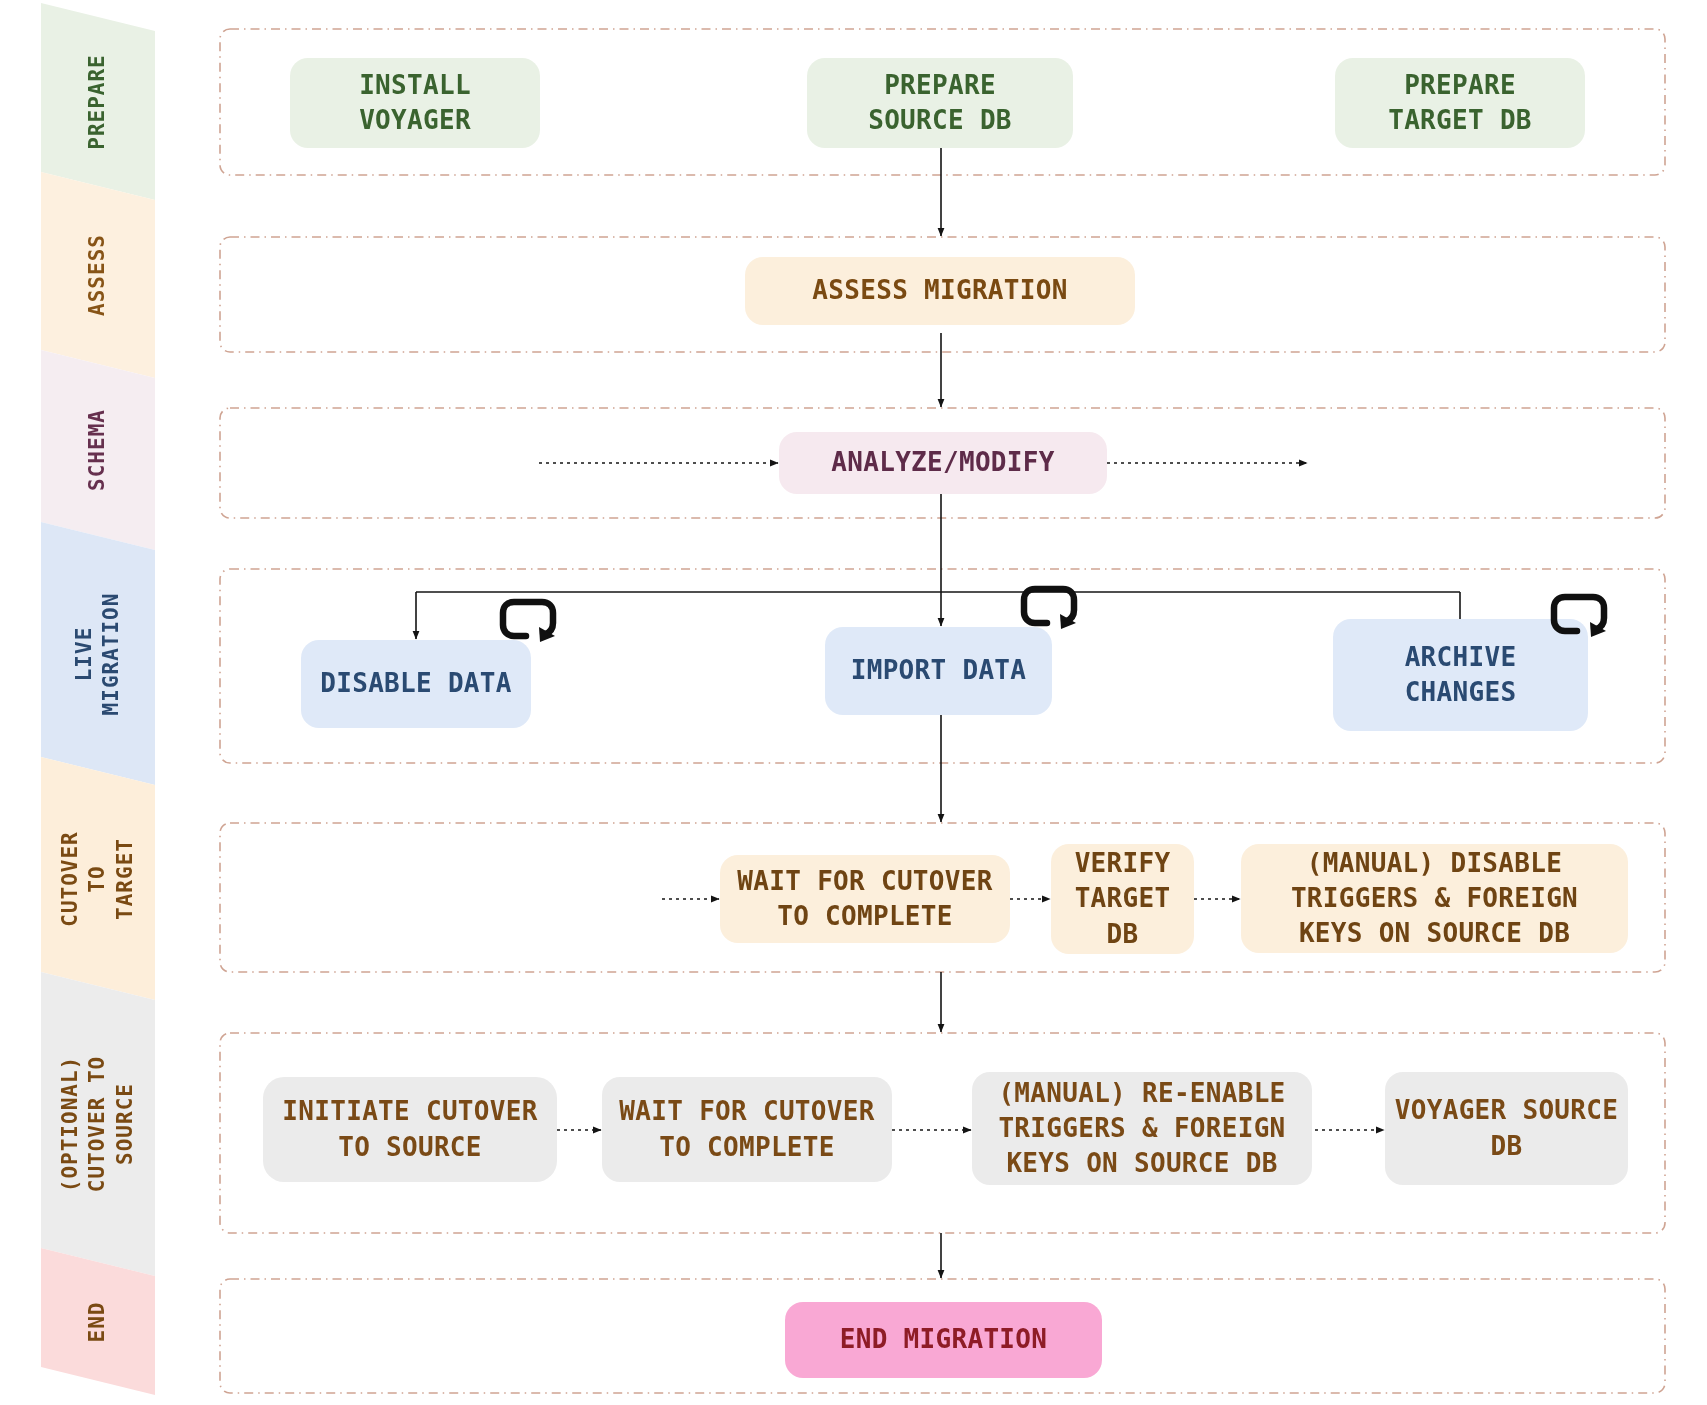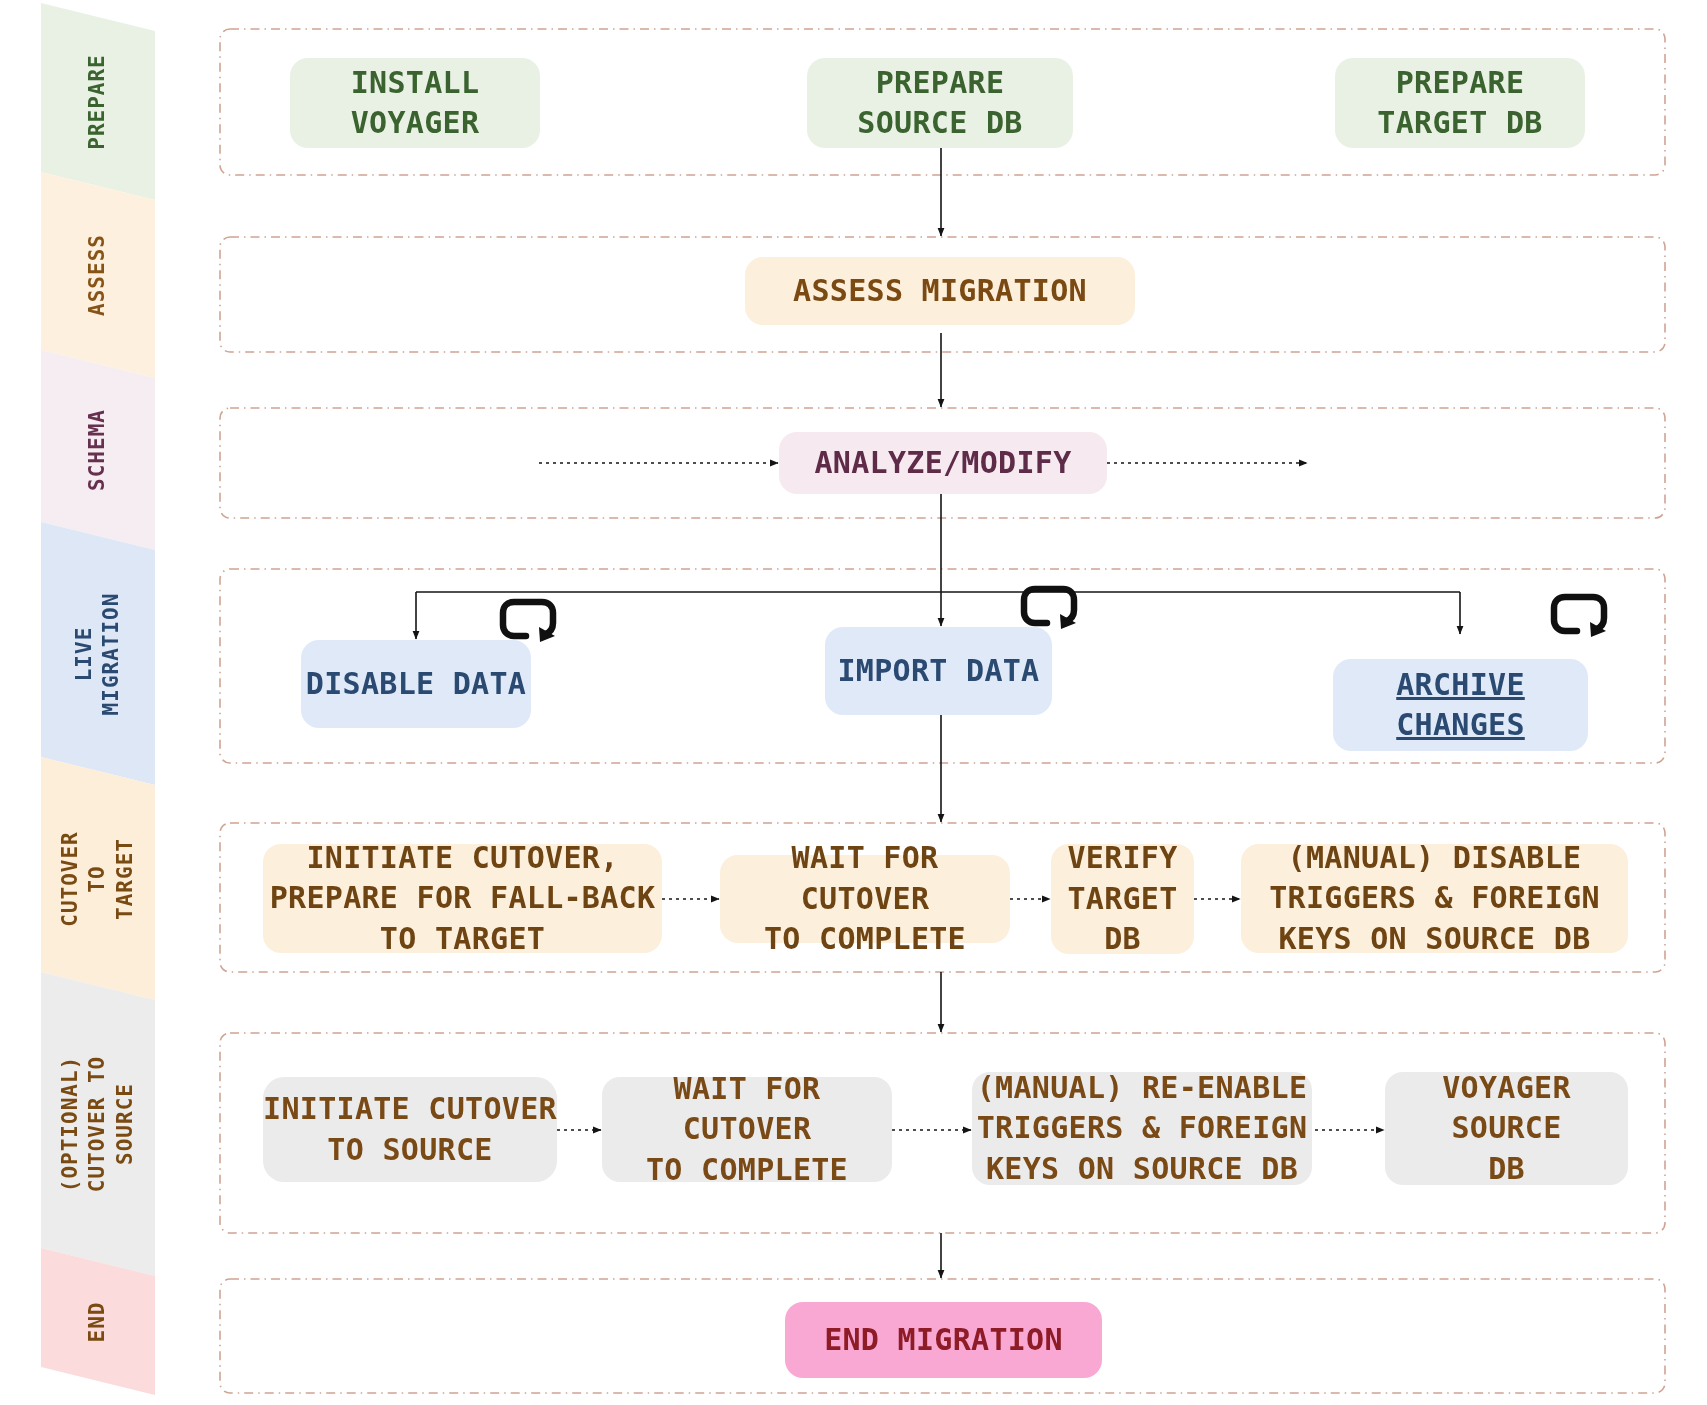--- a/index.html
+++ b/index.html
@@ -9,21 +9,21 @@
   .seg{position:absolute;left:41px;width:114px;
        clip-path:polygon(0 0,100% 28px,100% 100%,0 calc(100% - 28px));}
   .seg-label{position:absolute;left:50%;top:50%;transform:translate(-50%,-50%) rotate(-90deg);
        font-weight:700;font-size:21px;letter-spacing:1px;line-height:1.3;
        white-space:pre-line;text-align:center;}
   
   .overlay{position:absolute;left:0;top:0;z-index:1;}
   
   .node{position:absolute;z-index:2;display:flex;align-items:center;justify-content:center;
         text-align:center;border-radius:18px;white-space:pre-line;
-        font-weight:700;font-size:30px;letter-spacing:.3px;line-height:1.35;}
+        font-weight:700;font-size:26px;letter-spacing:.3px;line-height:1.35;}
   .c-green {background:#e9f1e5;color:#3a632f;}
   .c-peach {background:#fcefdc;color:#7a4a12;}
   .c-mauve {background:#f6e9ef;color:#5e2b49;}
   .c-blue  {background:#dfe9f8;color:#2a4a72;}
   .c-tan   {background:#fcefdc;color:#6f4413;}
   .c-gray  {background:#ebebeb;color:#7a4a16;}
   .c-pink  {background:#f9a8d4;color:#8e1c26;}
   .loop{position:absolute;z-index:3;}
 </style>
 </head>
@@ -102,39 +102,36 @@
 SOURCE DB</div>
   <div class="node c-green" style="left:1335px;top:58px;width:250px;height:90px;">PREPARE
 TARGET DB</div>
 
   <div class="node c-peach" style="left:745px;top:257px;width:390px;height:68px;">ASSESS MIGRATION</div>
 
   <div class="node c-mauve" style="left:779px;top:432px;width:328px;height:62px;">ANALYZE/MODIFY</div>
 
   <div class="node c-blue" style="left:301px;top:640px;width:230px;height:88px;">DISABLE DATA</div>
   <div class="node c-blue" style="left:825px;top:627px;width:227px;height:88px;">IMPORT DATA</div>
-  <div class="node c-blue" style="left:1333px;top:659px;width:255px;height:92px;text-decoration:underline;">ARCHIVE
+  <div class="node c-blue" style="left:1333px;top:619px;width:255px;height:112px;">ARCHIVE
 CHANGES</div>
 
   <svg class="loop" style="left:499px;top:596px;" width="58" height="46" viewBox="0 0 58 46">
     <path d="M27 40 H15 C8.3 40 4 35 4 29 V17 C4 10.5 8.3 6 15 6 H43 C49.7 6 54 10.5 54 17 V27 C54 32.5 51 36.5 46 38.4" fill="none" stroke="#101010" stroke-width="6.5" stroke-linecap="round"></path>
     <path d="M40,31 L56,40 L41,46 z" fill="#101010"></path>
   </svg>
   <svg class="loop" style="left:1020px;top:583px;" width="58" height="46" viewBox="0 0 58 46">
     <path d="M27 40 H15 C8.3 40 4 35 4 29 V17 C4 10.5 8.3 6 15 6 H43 C49.7 6 54 10.5 54 17 V27 C54 32.5 51 36.5 46 38.4" fill="none" stroke="#101010" stroke-width="6.5" stroke-linecap="round"></path>
     <path d="M40,31 L56,40 L41,46 z" fill="#101010"></path>
   </svg>
   <svg class="loop" style="left:1550px;top:591px;" width="58" height="46" viewBox="0 0 58 46">
     <path d="M27 40 H15 C8.3 40 4 35 4 29 V17 C4 10.5 8.3 6 15 6 H43 C49.7 6 54 10.5 54 17 V27 C54 32.5 51 36.5 46 38.4" fill="none" stroke="#101010" stroke-width="6.5" stroke-linecap="round"></path>
     <path d="M40,31 L56,40 L41,46 z" fill="#101010"></path>
   </svg>
 
-  <div class="node c-tan" style="left:263px;top:844px;width:399px;height:109px;">INITIATE CUTOVER,
-PREPARE FOR FALL-BACK
-TO TARGET</div>
   <div class="node c-tan" style="left:720px;top:855px;width:290px;height:88px;">WAIT FOR CUTOVER
 TO COMPLETE</div>
   <div class="node c-tan" style="left:1051px;top:844px;width:143px;height:110px;">VERIFY
 TARGET
 DB</div>
   <div class="node c-tan" style="left:1241px;top:844px;width:387px;height:109px;">(MANUAL) DISABLE
 TRIGGERS &amp; FOREIGN
 KEYS ON SOURCE DB</div>
 
   <div class="node c-gray" style="left:263px;top:1077px;width:294px;height:105px;border-radius:21px;">INITIATE CUTOVER

